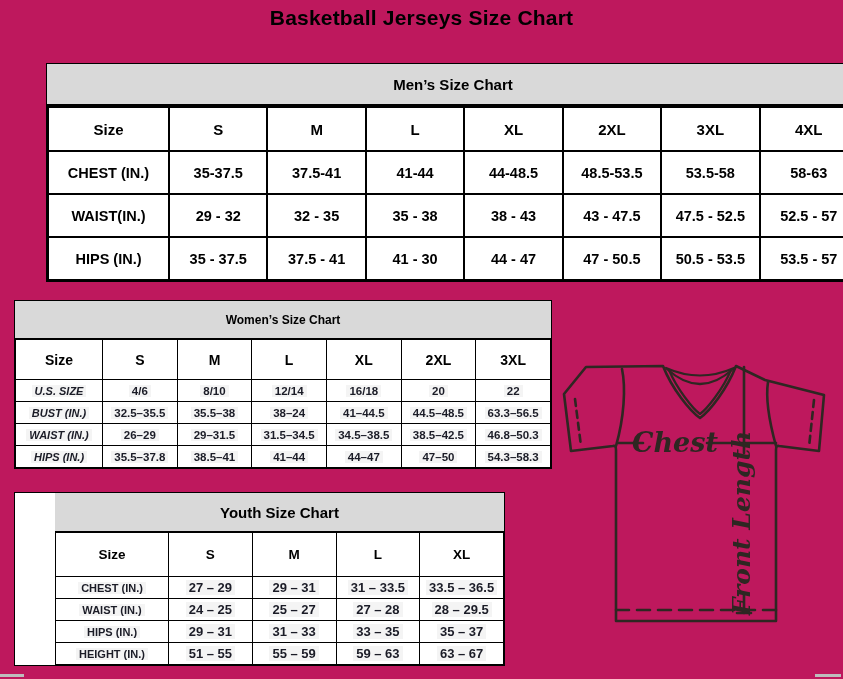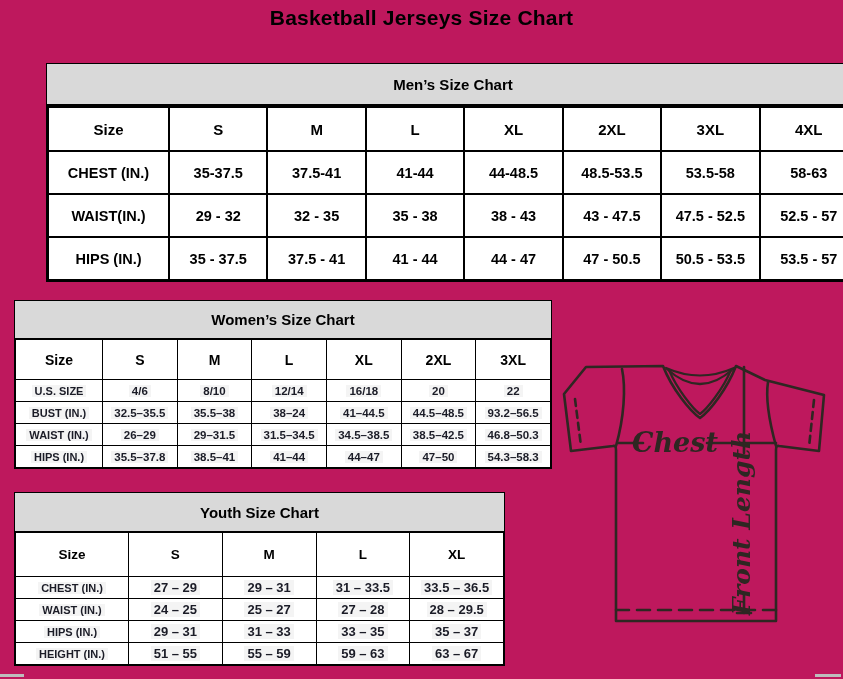--- a/index.html
+++ b/index.html
@@ -14,28 +14,28 @@
   th,td{border:2px solid #000;text-align:center;vertical-align:middle;
         font-weight:bold;color:#000;padding:0;}
   
   #men-wrap{left:14px;top:63px;width:814px;margin-left:32px;}
   #men-wrap .band{height:40px;font-size:15px;}
   #men-wrap th{height:42px;font-size:15px;}
   #men-wrap td{height:41px;font-size:14.5px;}
   #men-wrap th:first-child,#men-wrap td:first-child{width:119px;}
   
   #women-wrap{left:14px;top:300px;width:538px;}
-  #women-wrap .band{height:37px;font-size:15px;border-bottom-width:1.5px;}
+  #women-wrap .band{height:37px;font-size:12px;border-bottom-width:1.5px;}
   #women-wrap th,#women-wrap td{border-width:1.5px;}
   #women-wrap th{height:39px;font-size:14px;}
   #women-wrap td{height:21px;font-size:11.5px;color:#1b1c27;}
   #women-wrap th:first-child,#women-wrap td:first-child{width:86px;}
-  #women-wrap td:first-child{font-size:11px;}
-  
-  #youth-wrap{left:14px;top:492px;width:491px;}
+  #women-wrap td:first-child{font-size:11px;font-style:italic;}
+  
+  #youth-wrap{left:14px;top:492px;width:491px;padding-left:40px;}
   #youth-wrap .band{height:38px;font-size:15px;border-bottom-width:1.5px;}
   #youth-wrap th,#youth-wrap td{border-width:1.5px;}
   #youth-wrap th{height:43px;font-size:13.5px;}
   #youth-wrap td{height:21px;font-size:13px;color:#1b1c27;}
   #youth-wrap th:first-child,#youth-wrap td:first-child{width:112px;}
   #youth-wrap td:first-child{font-size:11px;}
   .hl{background:#f4f4f4;padding:0 3px;}
   
   #jersey{position:absolute;left:553px;top:353px;width:290px;height:282px;}
   .jersey-text{font-family:"DejaVu Serif","Liberation Serif",serif;font-style:italic;
@@ -85,21 +85,21 @@
             <td><span>35 - 38</span></td>
             <td><span>38 - 43</span></td>
             <td><span>43 - 47.5</span></td>
             <td><span>47.5 - 52.5</span></td>
             <td><span>52.5 - 57</span></td>
           </tr>
           <tr>
             <td><span>HIPS (IN.)</span></td>
             <td><span>35 - 37.5</span></td>
             <td><span>37.5 - 41</span></td>
-            <td><span>41 - 44</span></td>
+            <td><span>41 - 30</span></td>
             <td><span>44 - 47</span></td>
             <td><span>47 - 50.5</span></td>
             <td><span>50.5 - 53.5</span></td>
             <td><span>53.5 - 57</span></td>
           </tr>
         </tbody>
     </table>
   </div>
 
   <div id="women-wrap" class="tbl-wrap">
@@ -126,21 +126,21 @@
             <td><span class="hl">20</span></td>
             <td><span class="hl">22</span></td>
           </tr>
           <tr>
             <td><span class="hl">BUST (IN.)</span></td>
             <td><span class="hl">32.5–35.5</span></td>
             <td><span class="hl">35.5–38</span></td>
             <td><span class="hl">38–24</span></td>
             <td><span class="hl">41–44.5</span></td>
             <td><span class="hl">44.5–48.5</span></td>
-            <td><span class="hl">93.2–56.5</span></td>
+            <td><span class="hl">63.3–56.5</span></td>
           </tr>
           <tr>
             <td><span class="hl">WAIST (IN.)</span></td>
             <td><span class="hl">26–29</span></td>
             <td><span class="hl">29–31.5</span></td>
             <td><span class="hl">31.5–34.5</span></td>
             <td><span class="hl">34.5–38.5</span></td>
             <td><span class="hl">38.5–42.5</span></td>
             <td><span class="hl">46.8–50.3</span></td>
           </tr>

